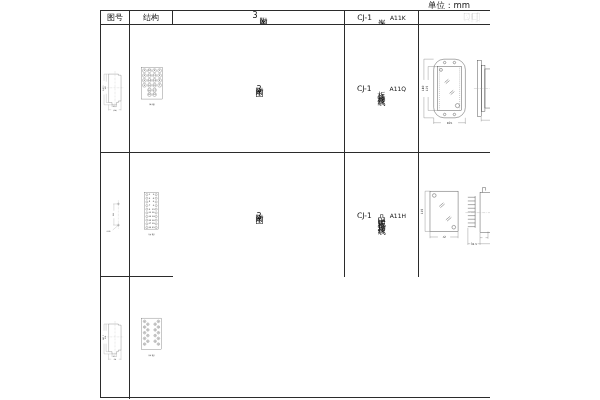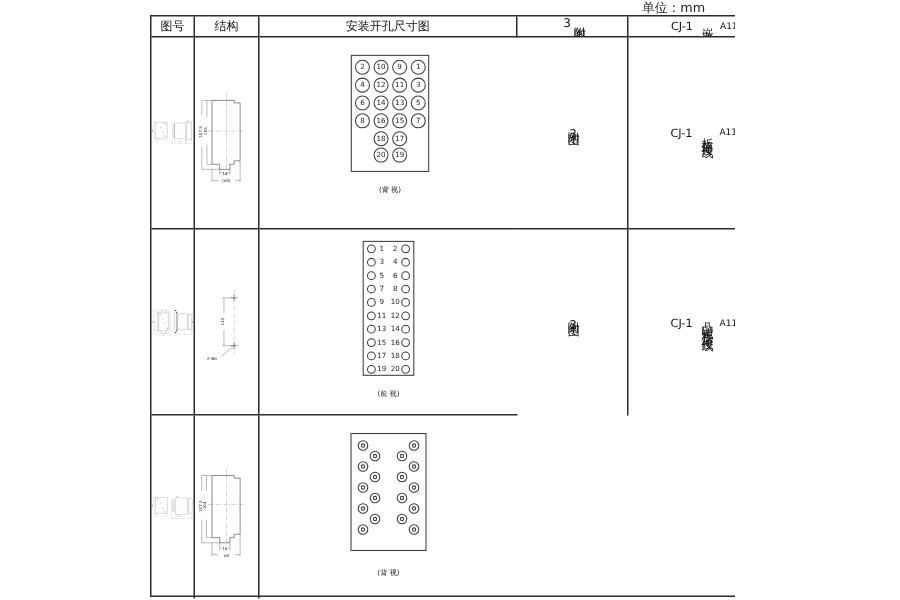--- a/index.html
+++ b/index.html
@@ -34,23 +34,20 @@
 <div class="page">
   <div class="unit">单位：mm</div>
 
   <div class="tbl">
 
     <div class="cell hd">
         <span>图号</span>
       </div>
     <div class="cell hd">
         <span>结构</span>
-      </div>
-    <div class="cell hd">
-        <span>安装开孔尺寸图</span>
       </div>
 
     <div class="cell">
       <div class="vtext">附图3</div>
     </div>
     <div class="cell struct">
       <div class="model">CJ-1</div>
       <div class="vtext">嵌入式后接线</div>
       <div class="code">A11K</div>
     </div>

